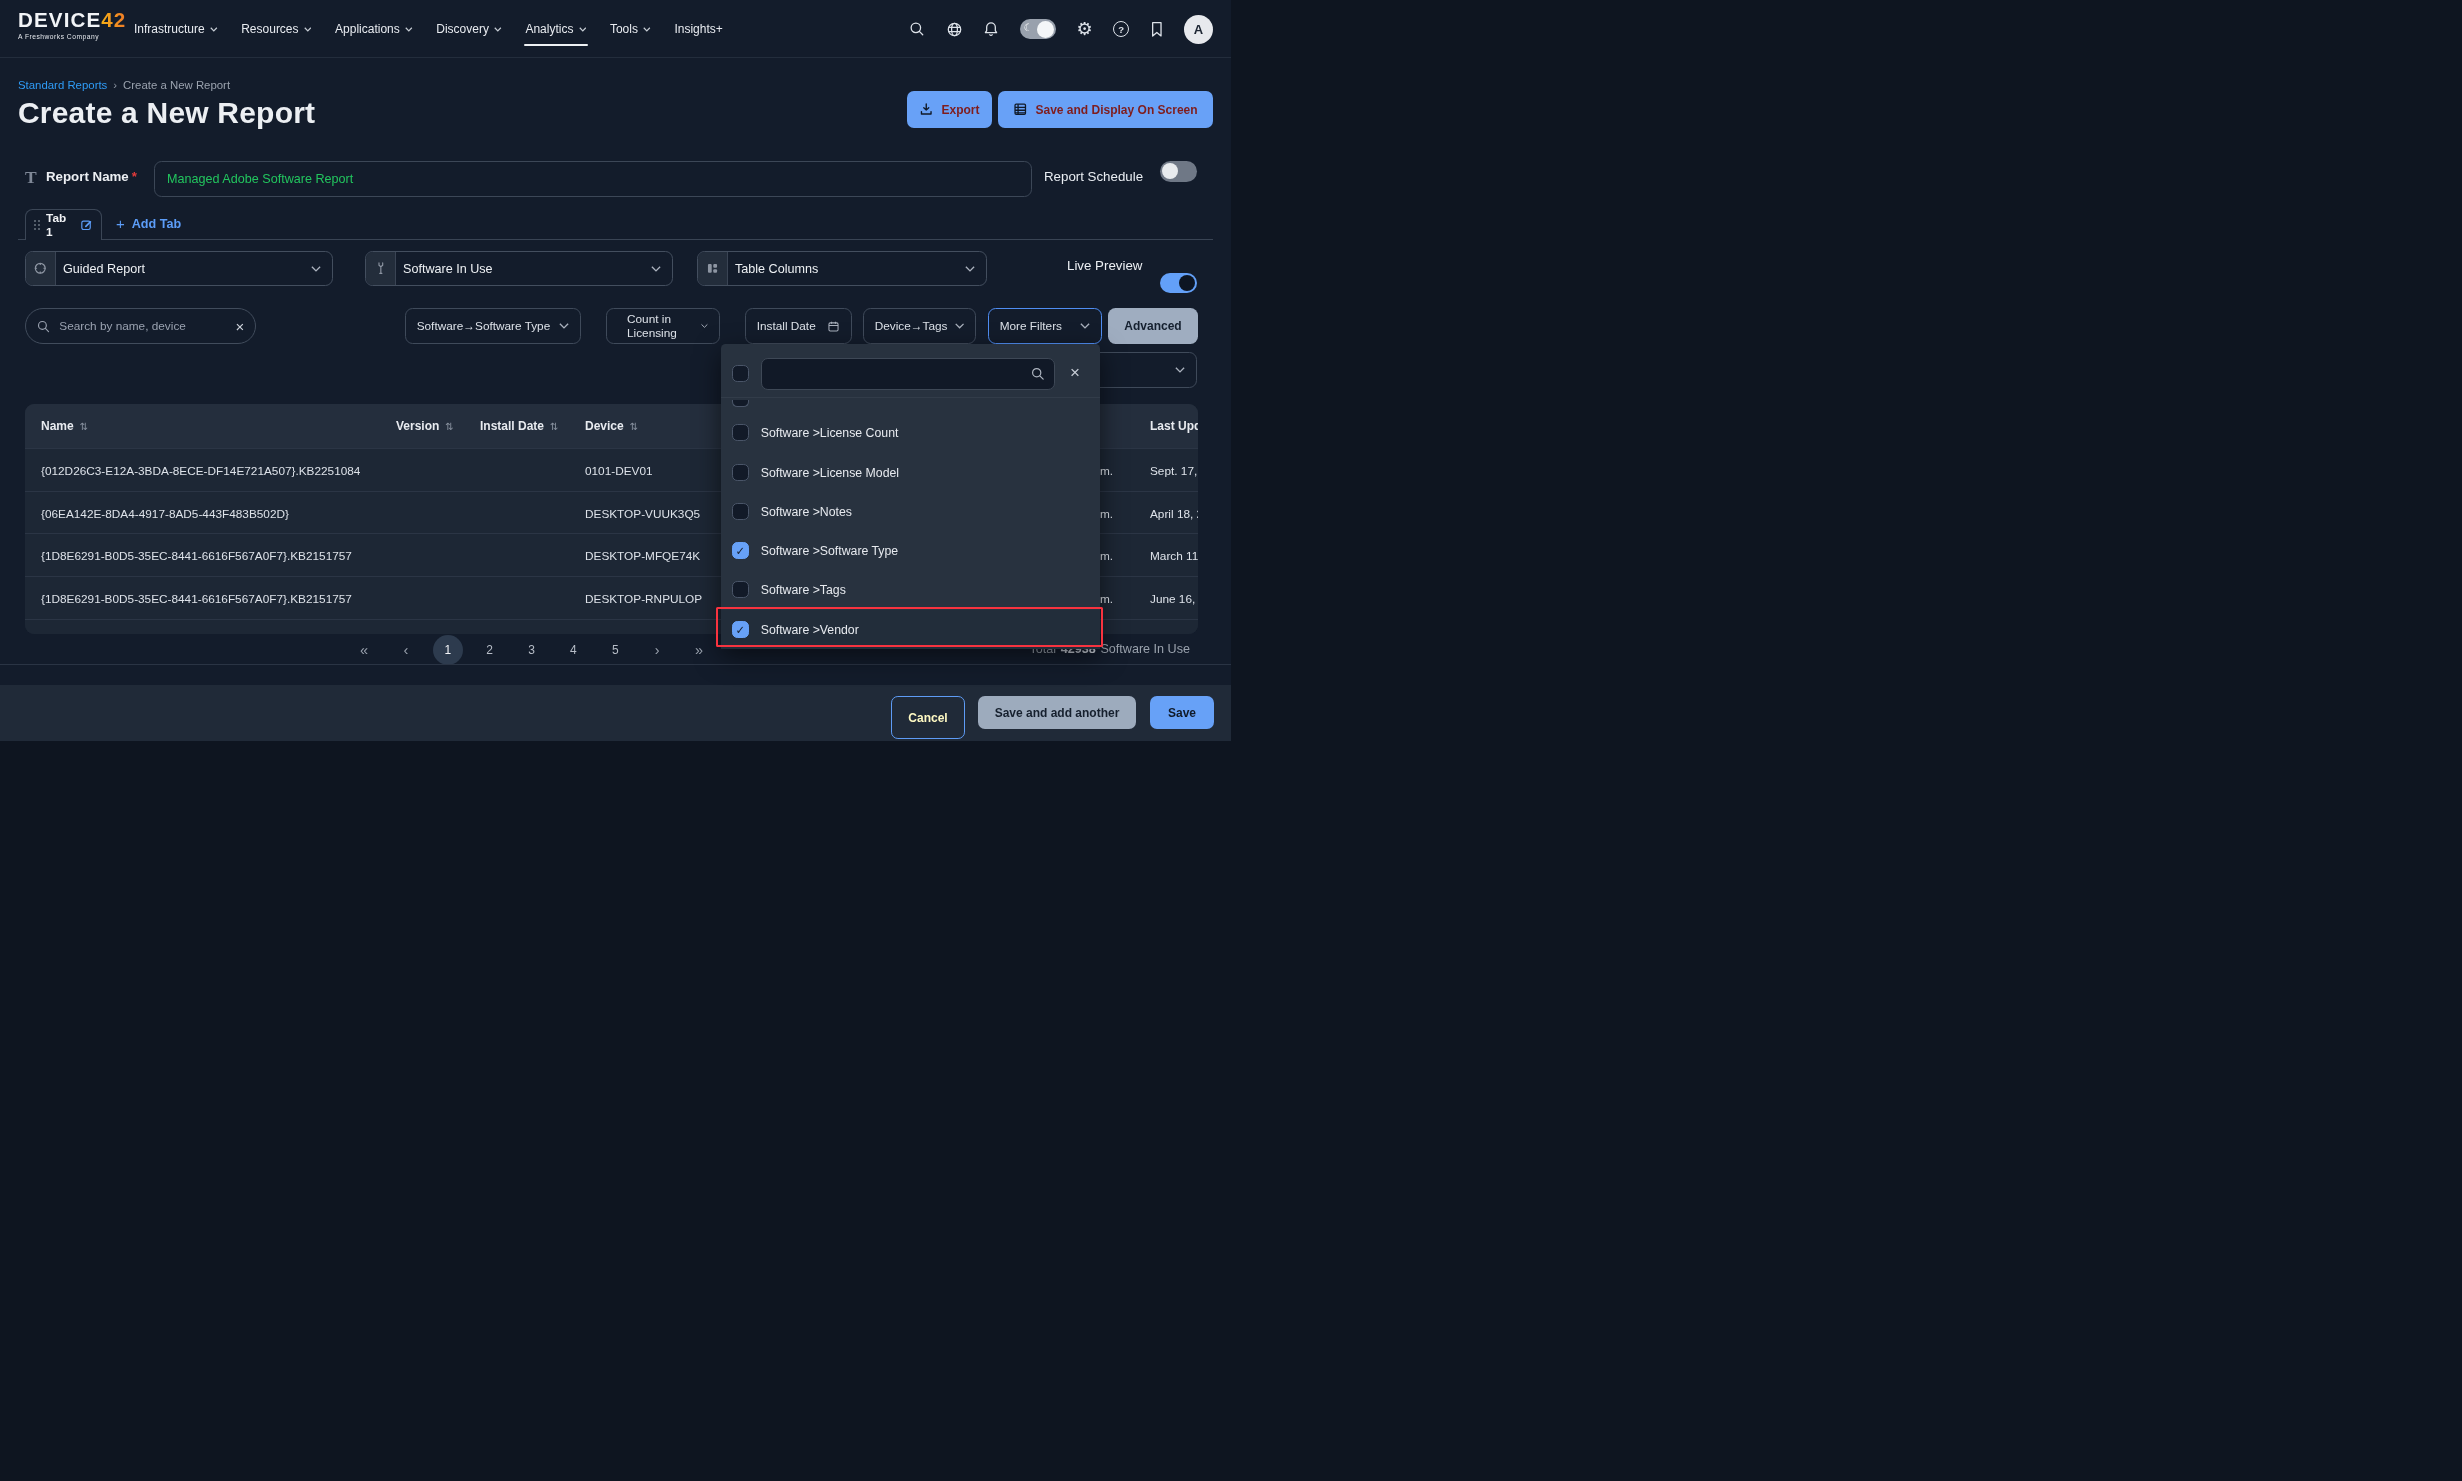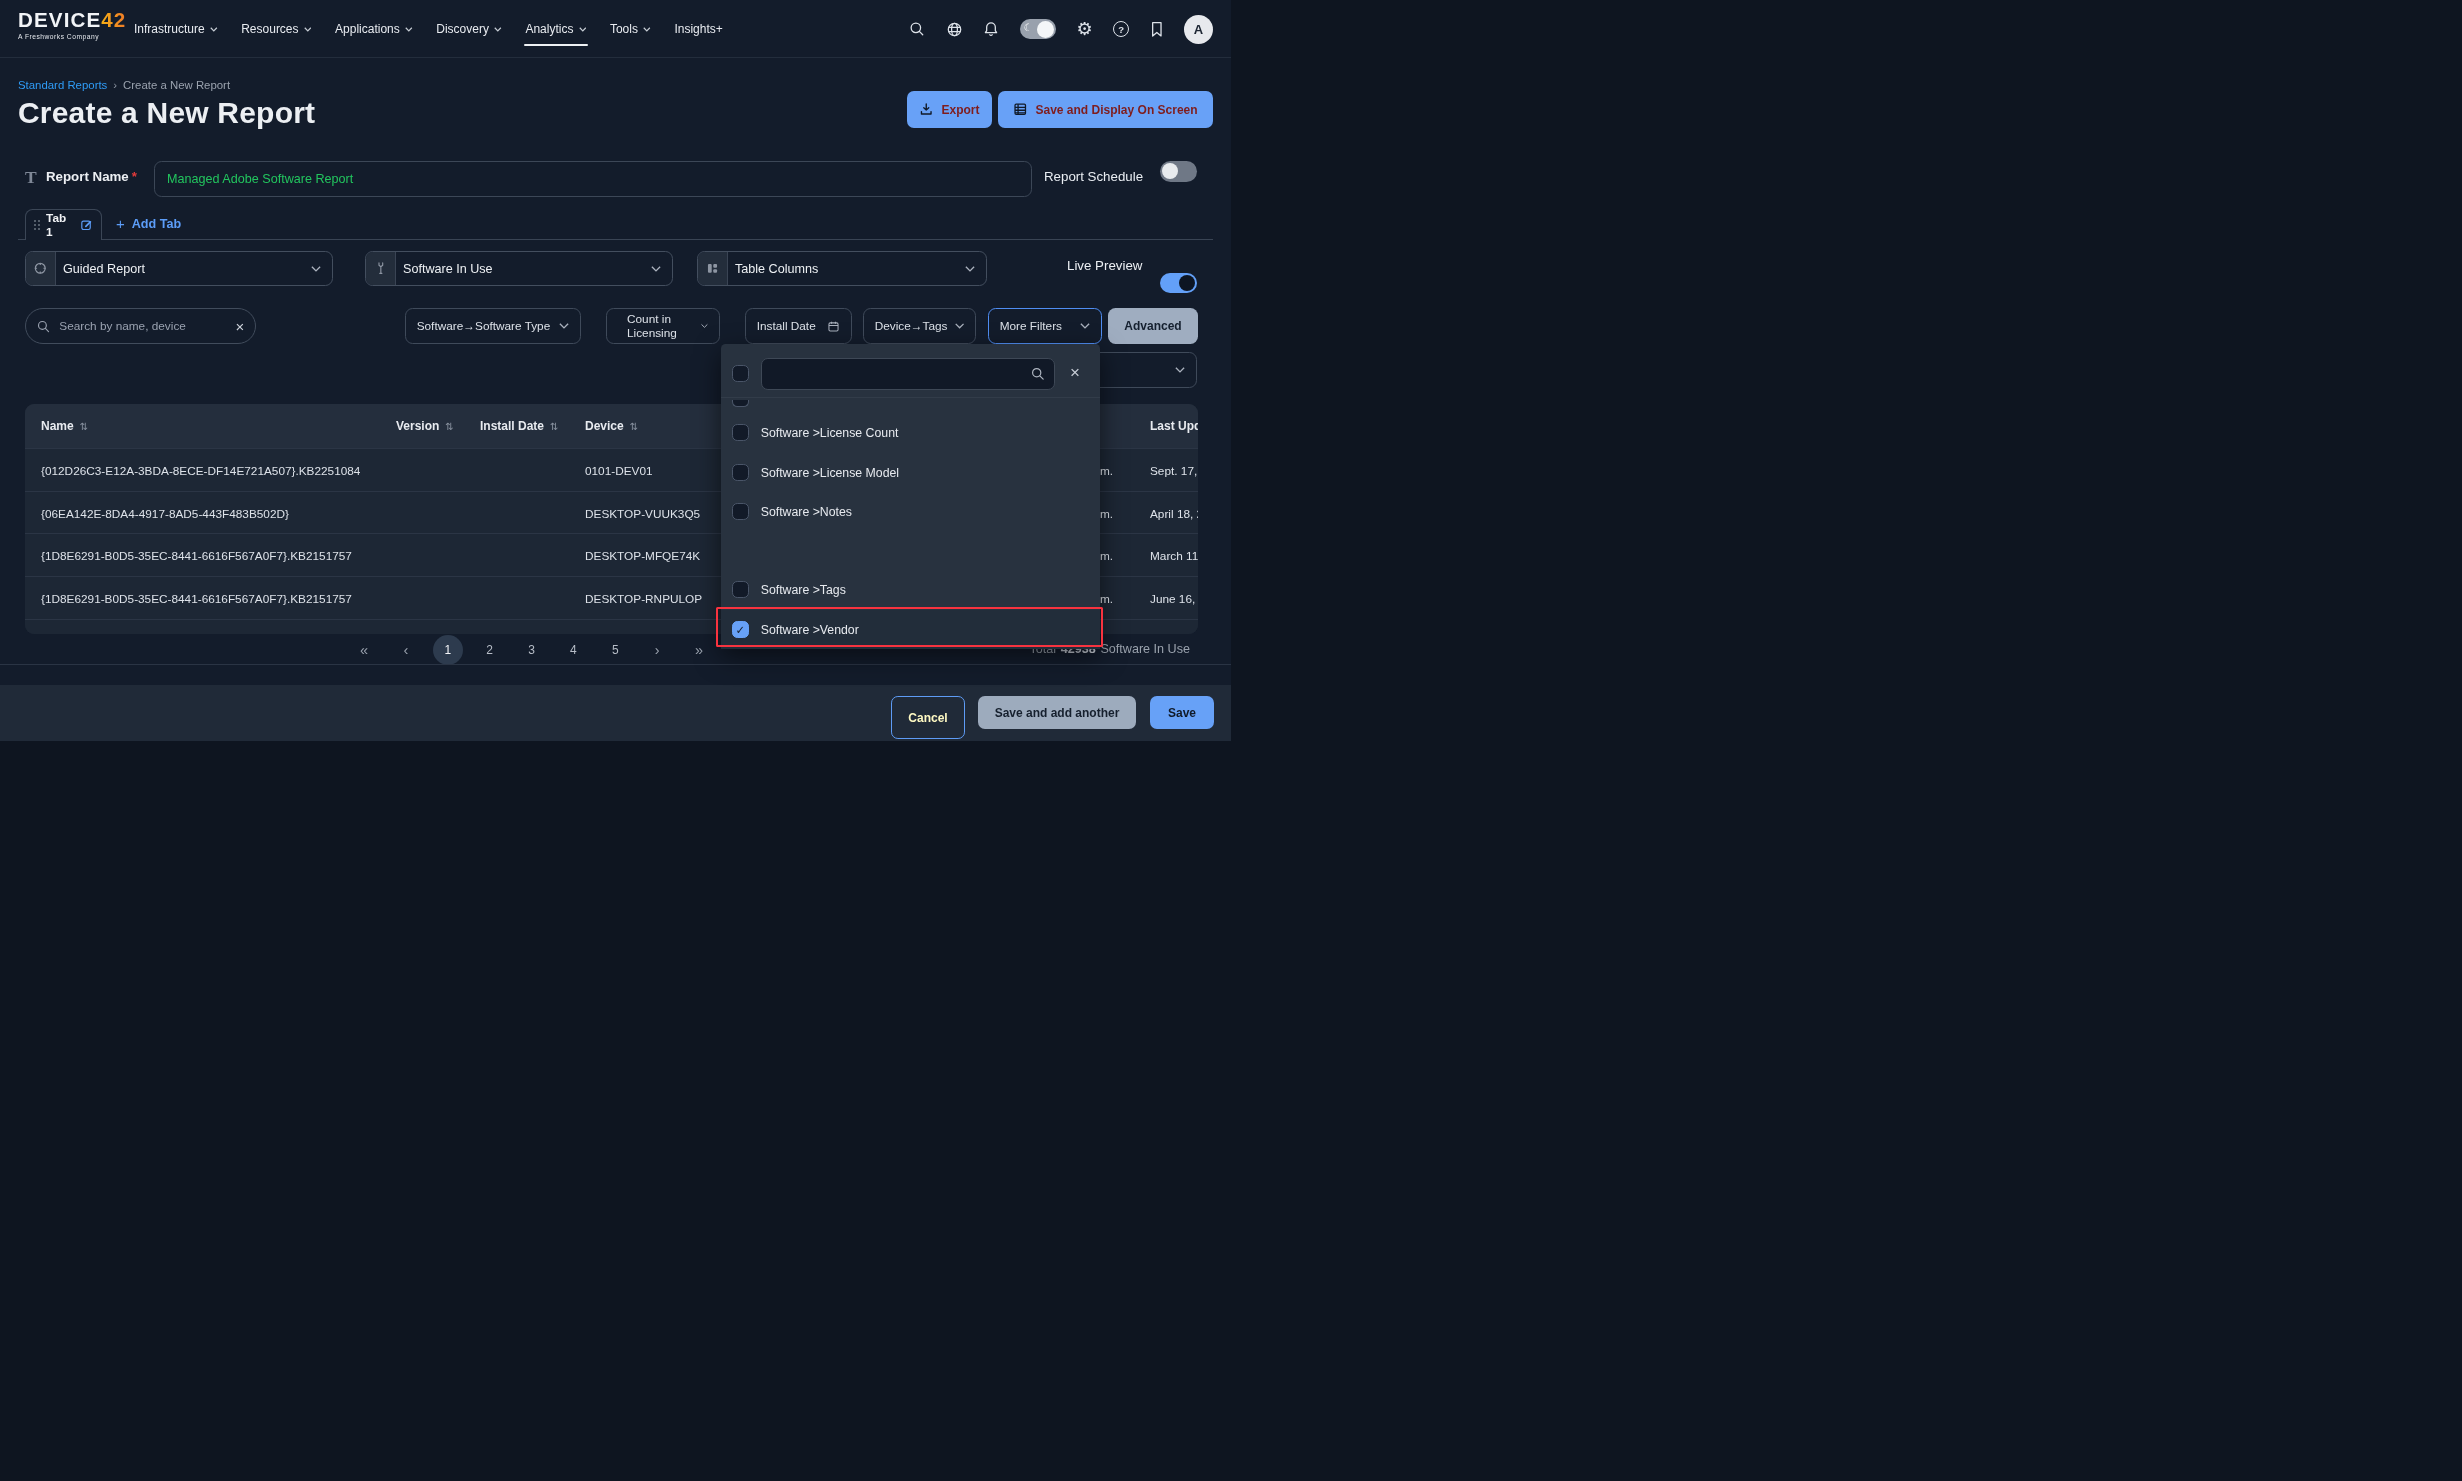--- a/index.html
+++ b/index.html
@@ -413,20 +413,24 @@
       <span class="p-label">Software &gt;License Count</span>
     </div>
     <div class="p-item" style="top:109px;">
       <span class="cb"></span>
       <span class="p-label">Software &gt;License Model</span>
     </div>
     <div class="p-item" style="top:148px;">
       <span class="cb"></span>
       <span class="p-label">Software &gt;Notes</span>
     </div>
+    <div class="p-item" style="top:187px;">
+      <span class="cb on"></span>
+      <span class="p-label">Software &gt;Software Type</span>
+    </div>
     <div class="p-item" style="top:226px;">
       <span class="cb"></span>
       <span class="p-label">Software &gt;Tags</span>
     </div>
     <div class="p-item hl" style="top:266px;">
       <span class="cb on"></span>
       <span class="p-label">Software &gt;Vendor</span>
     </div>
   </div>
   <div class="abs red-rect"></div>

